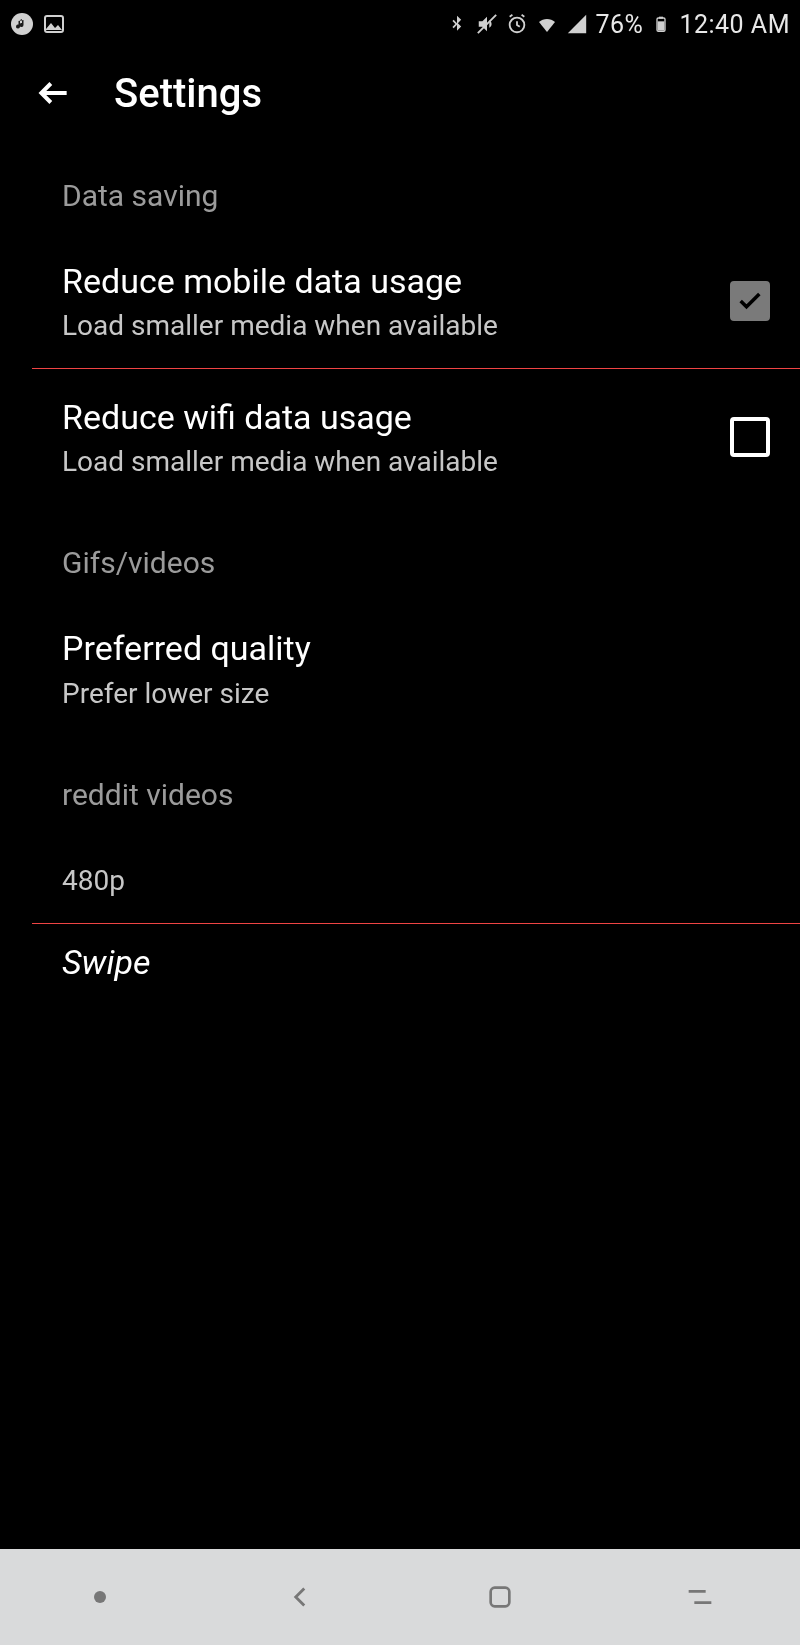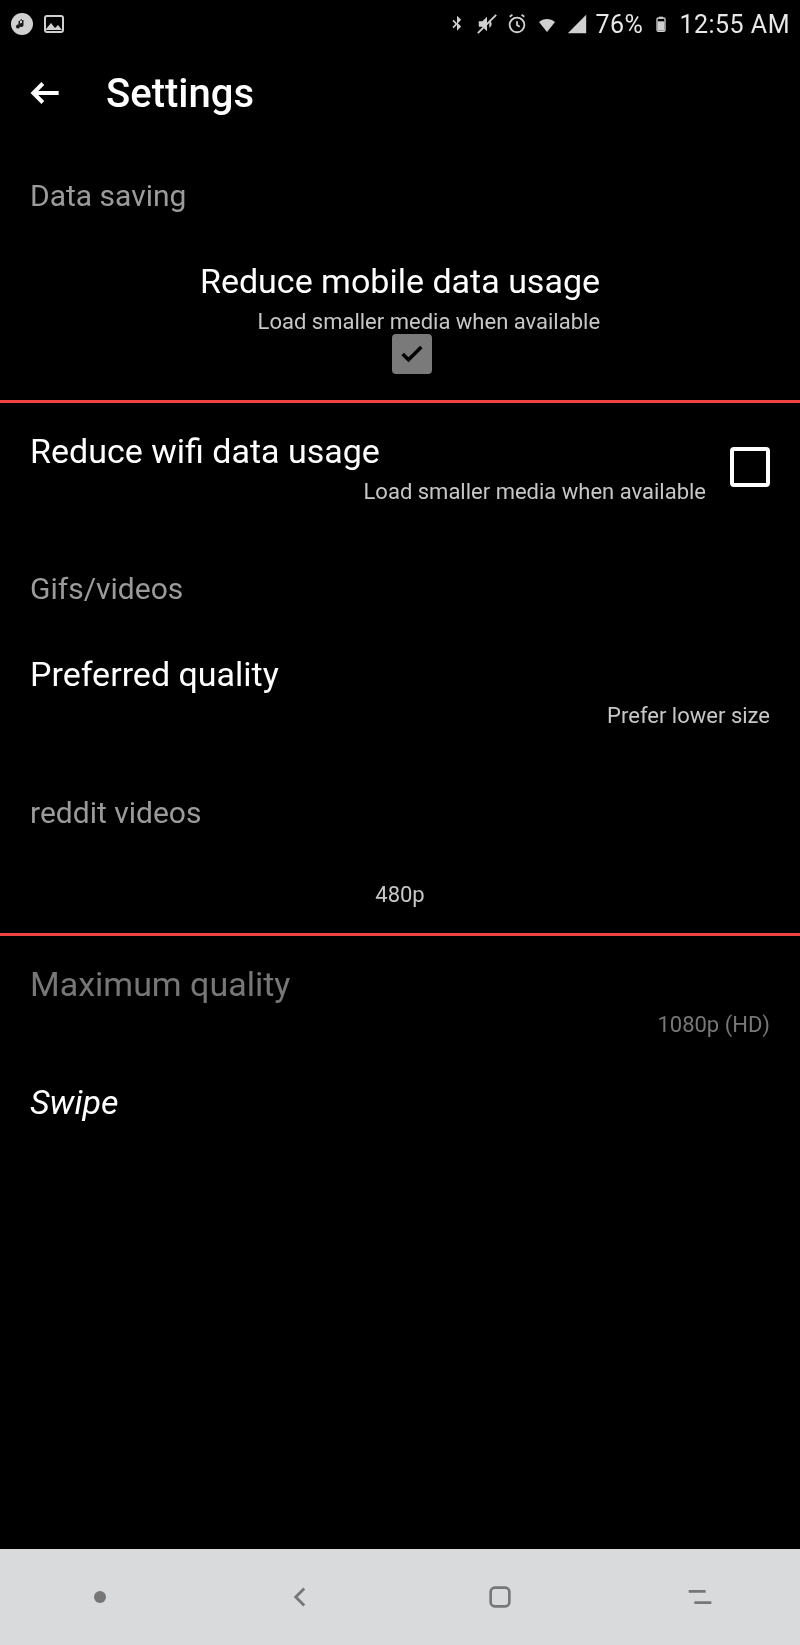--- a/index.html
+++ b/index.html
@@ -2,30 +2,30 @@
 <html><head>
 <meta charset="utf-8">
 <style>
   * { margin: 0; padding: 0; box-sizing: border-box; }
   html, body { width: 800px; height: 1645px; background: #000; color: #fff; font-family: Roboto, Arial, sans-serif; overflow: hidden; }
   .statusbar { display: flex; justify-content: space-between; align-items: center; height: 48px; padding: 0 10px; font-size: 24px; color: #e8e8e8; }
   .statusbar .left, .statusbar .right { display: flex; align-items: center; gap: 8px; }
   .statusbar .right { gap: 6px; }
   .status-icon { width: 24px; height: 24px; display: inline-flex; align-items: center; justify-content: center; }
   .status-text { font-size: 25px; letter-spacing: 0.5px; }
-  .appbar { display: flex; align-items: center; height: 90px; padding: 0 22px; gap: 36px; }
+  .appbar { display: flex; align-items: center; height: 90px; padding: 0 30px; gap: 36px; }
   .back-btn { width: 48px; height: 48px; display: flex; align-items: center; justify-content: center; cursor: pointer; }
   .appbar-title { font-size: 40px; font-weight: 500; color: #fff; }
-  .content { padding: 0 0 0 0; }
+  .content { padding: 0 0 0 0; margin-left: 32px; }
   .section-header { font-size: 30px; color: #9b9b9b; padding: 40px 30px 20px 30px; font-weight: 400; }
   .row { display: flex; align-items: center; justify-content: space-between; padding: 26px 30px; border-bottom: 1px solid rgba(255,255,255,0); cursor: pointer; }
-  .row.bordered { border-bottom: 3px solid #ef4444; flex-direction: column; }
+  .row.bordered { border-bottom: 1px solid #ef4444; }
   .row-text { flex: 1; }
   .row-title { font-size: 34px; color: #ffffff; font-weight: 400; line-height: 1.3; }
-  .row-sub { font-size: 22px; color: #c7c7c7; margin-top: 6px; font-weight: 400; text-align: right; }
+  .row-sub { font-size: 28px; color: #c7c7c7; margin-top: 6px; font-weight: 400; }
   .row.disabled .row-title, .row.disabled .row-sub { color: #777; }
   .checkbox { width: 40px; height: 40px; border: 4px solid #fff; border-radius: 4px; display: flex; align-items: center; justify-content: center; flex-shrink: 0; margin-left: 24px; }
   .checkbox.checked { background: #7a7a7a; border-color: #7a7a7a; }
   .checkbox.checked svg { display: block; }
   .checkbox svg { display: none; }
   .navbar { position: absolute; left: 0; right: 0; bottom: 0; height: 96px; background: #d9dadb; display: flex; align-items: center; justify-content: space-around; }
   .nav-btn { width: 60px; height: 60px; display: flex; align-items: center; justify-content: center; cursor: pointer; }
   .nav-dot { width: 12px; height: 12px; background: #777; border-radius: 50%; }
   .swipe-row { padding: 18px 30px 0 30px; }
   .swipe-title { font-size: 34px; color: #fff; font-style: italic; }
@@ -77,21 +77,21 @@
         </svg>
     </span>
     <span class="status-text">76%</span>
     <span class="status-icon">
       <svg viewBox="0 0 24 24" width="16" height="26" fill="#d0d0d0">
           <rect x="6" y="3" width="12" height="20" rx="2" fill="none" stroke="#d0d0d0" stroke-width="2"></rect>
           <rect x="7" y="8" width="10" height="14" fill="#d0d0d0"></rect>
           <rect x="9" y="1" width="6" height="3" fill="#d0d0d0"></rect>
         </svg>
     </span>
-    <span class="status-text">12:55 AM</span>
+    <span class="status-text">12:40 AM</span>
   </div>
 </div>
 
 <div class="appbar">
   <div class="back-btn">
     <svg viewBox="0 0 24 24" width="38" height="38" fill="none" stroke="#fff" stroke-width="2.5">
         <path d="M20 12H4M10 6l-6 6 6 6"></path>
       </svg>
   </div>
   <div class="appbar-title">Settings</div>
@@ -133,26 +133,20 @@
   </div>
 
   <div class="section-header">reddit videos</div>
 
   <div class="row bordered">
     <div class="row-text">
       <div class="row-sub">480p</div>
     </div>
   </div>
 
-  <div class="row disabled">
-    <div class="row-text">
-      <div class="row-title">Maximum quality</div>
-      <div class="row-sub">1080p (HD)</div>
-    </div>
-  </div>
 
 
 
   <div class="swipe-row">
     <div class="swipe-title">Swipe</div>
   </div>
 
 </div>
 
 <div class="navbar">

